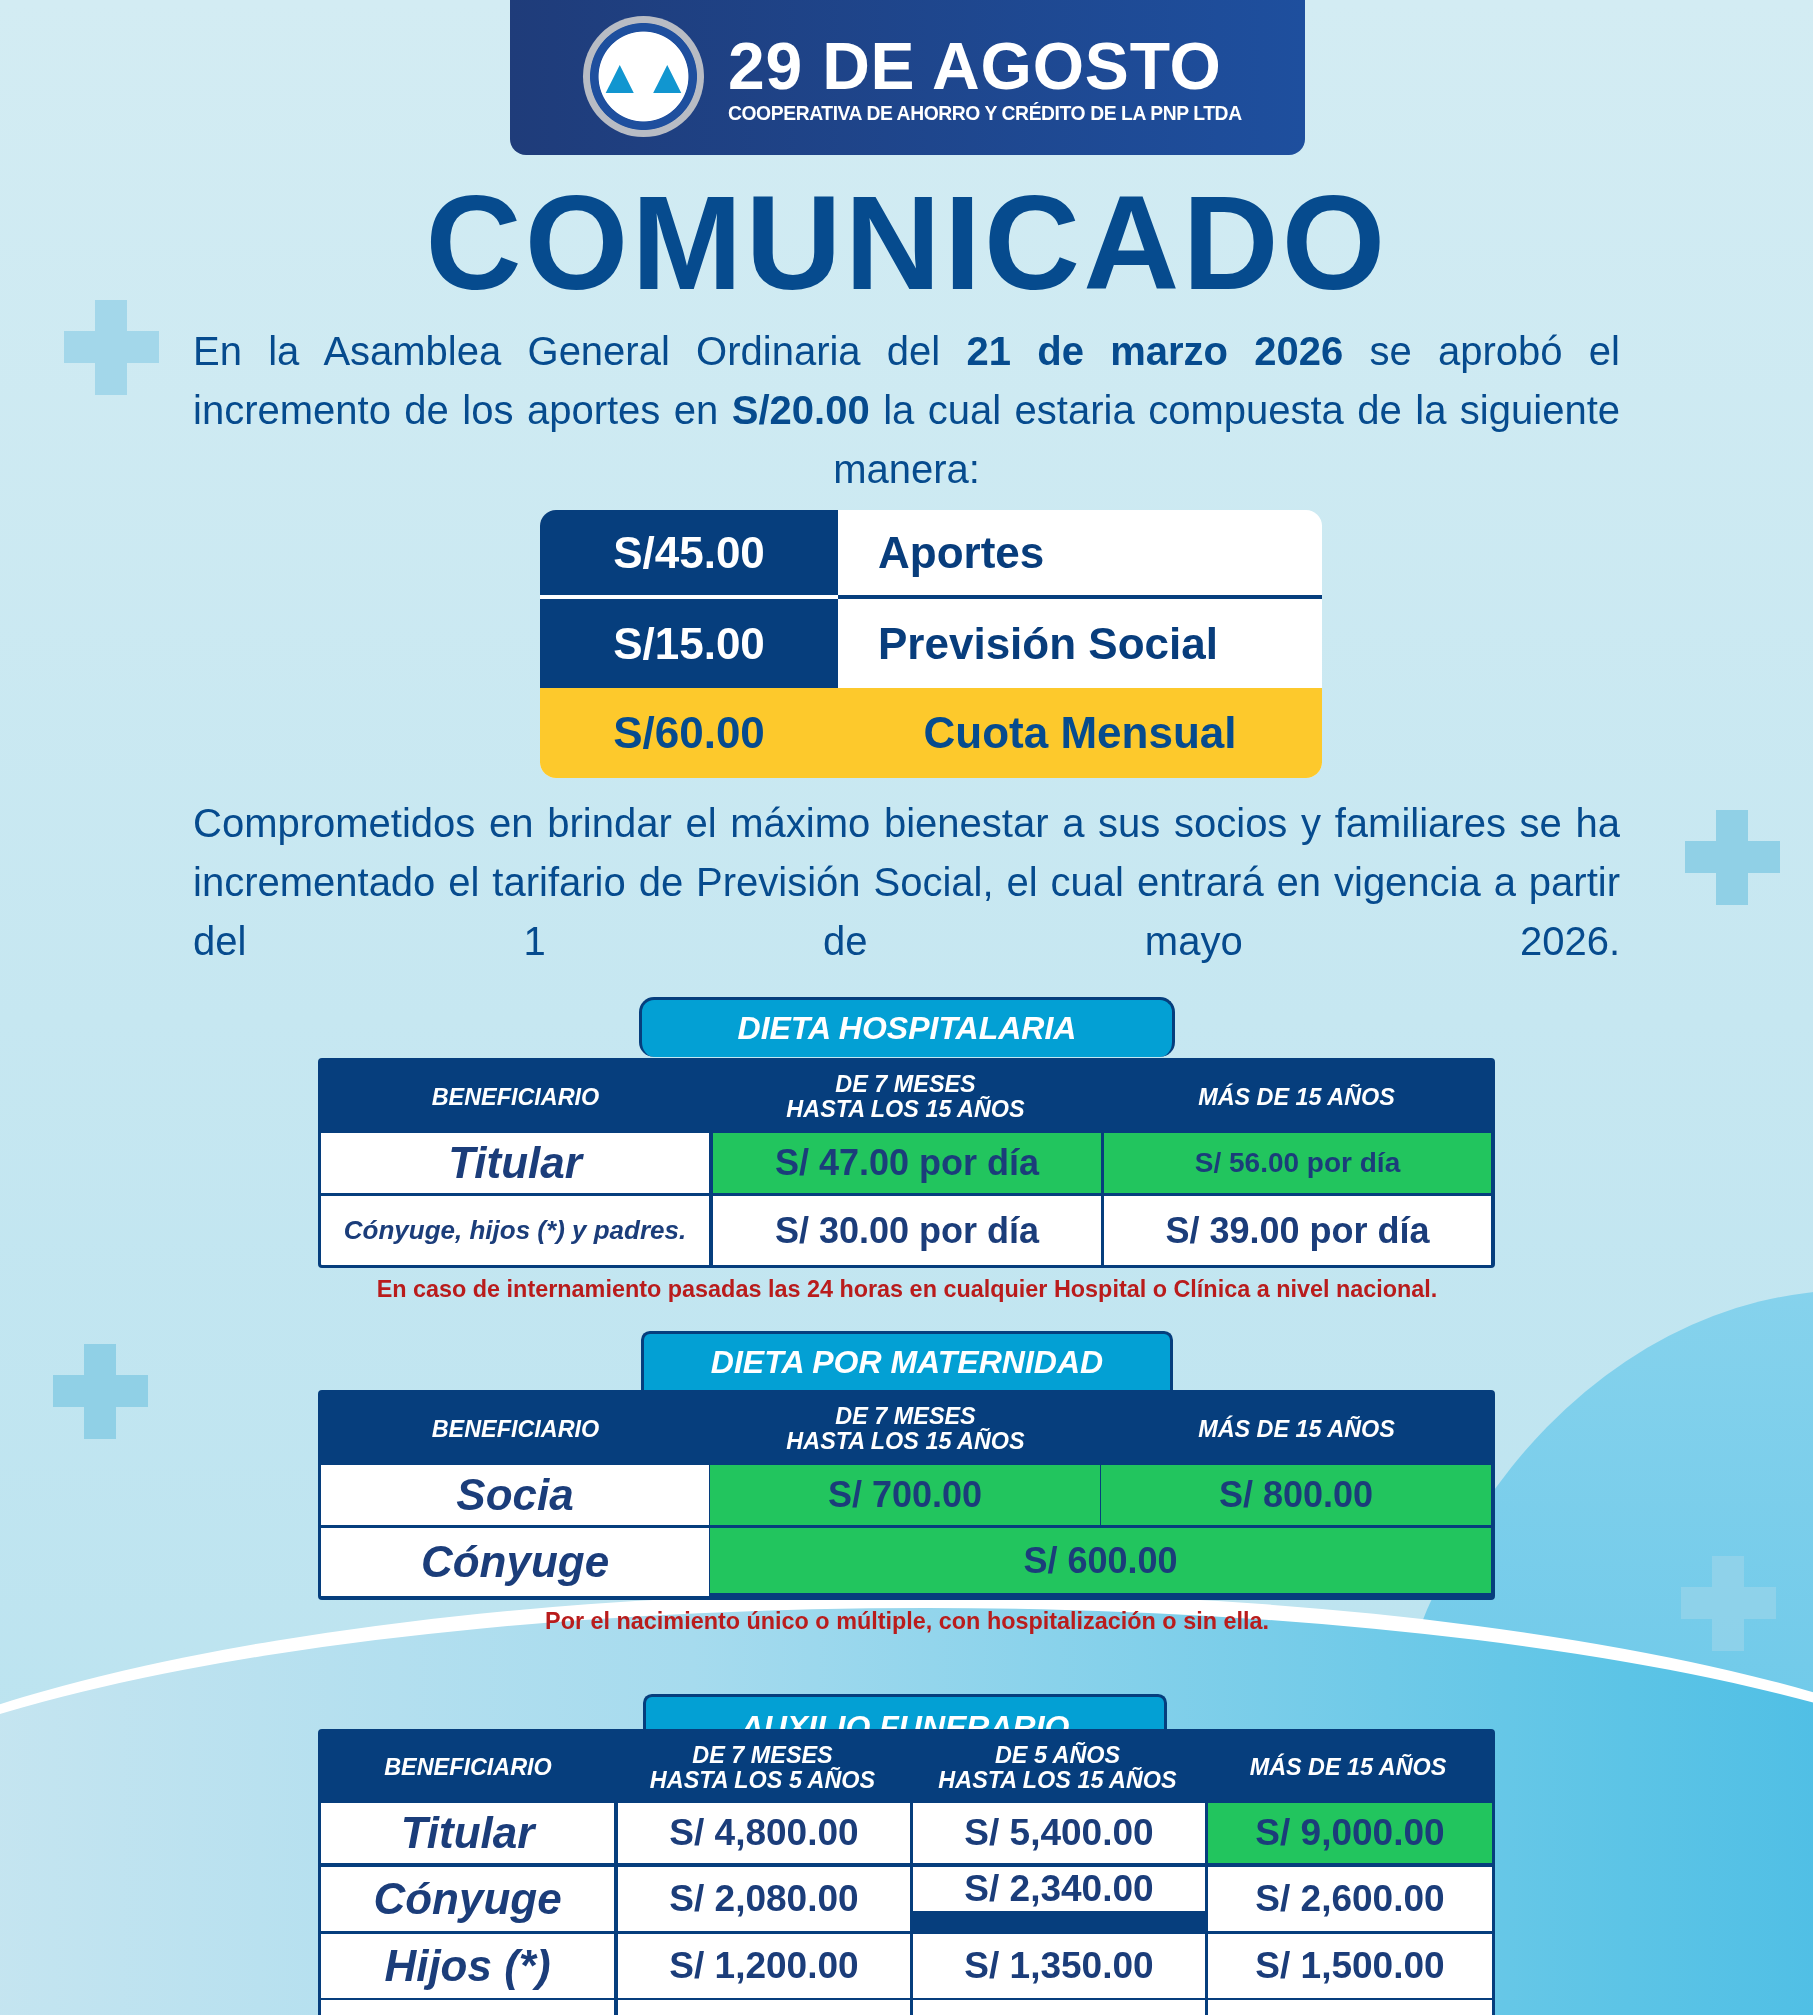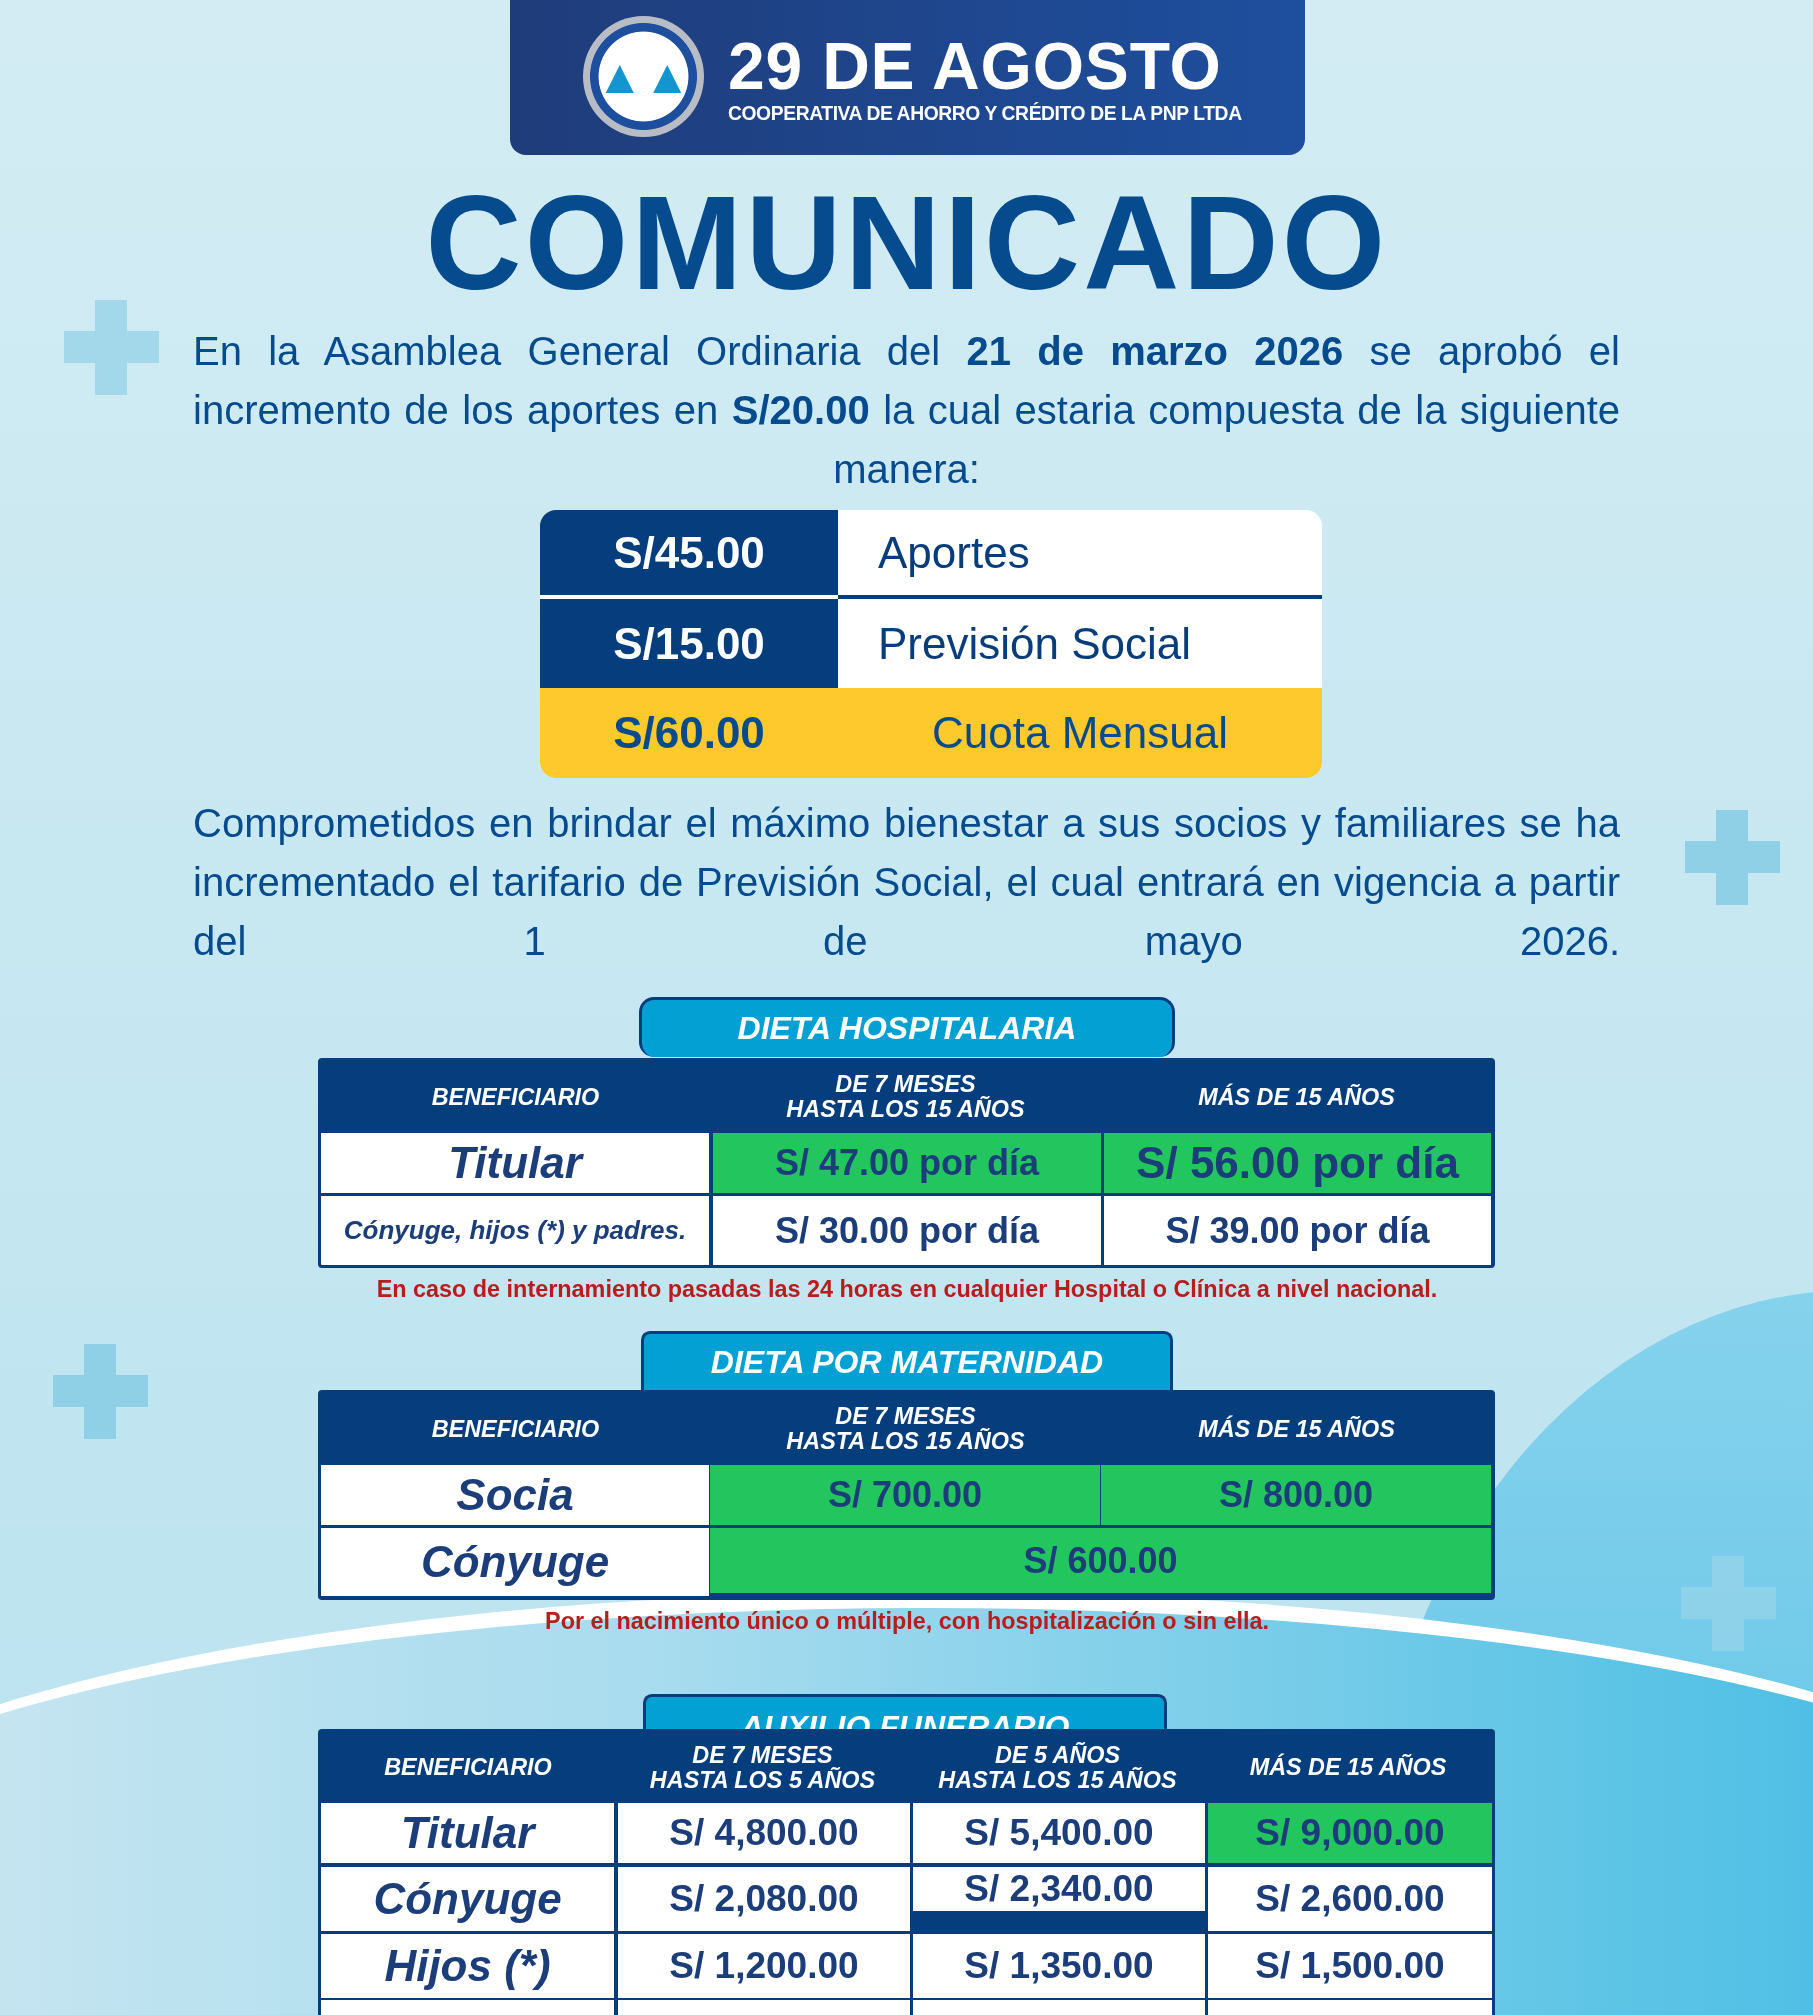--- a/index.html
+++ b/index.html
@@ -63,21 +63,21 @@
   .para2 { top:794px; text-align-last:justify; }
 
   .summary {
     position:absolute; left:540px; top:510px; width:782px; height:268px;
     border-radius:16px; overflow:hidden; background:#fff;
   }
   .srow { position:absolute; left:0; width:100%; display:flex; align-items:center; }
   .srow .amt { width:298px; height:100%; display:flex; align-items:center; justify-content:center;
     font-size:44px; font-weight:700; }
   .srow .lbl { flex:1; height:100%; display:flex; align-items:center; padding-left:40px;
-    font-size:44px; font-weight:400; color:#083d7c; }
+    font-size:44px; font-weight:700; color:#083d7c; }
   .srow.r1 { top:0; height:85px; }
   .srow.r2 { top:89px; height:89px; }
   .srow.r3 { top:178px; height:90px; background:#fdc92c; }
   .srow.r1 .amt, .srow.r2 .amt { background:#063e7d; color:#fff; }
   .srow.r3 .amt, .srow.r3 .lbl { color:#064b8e; }
   .srow.r3 .lbl { justify-content:center; padding-left:0; }
   .sdiv { position:absolute; top:85px; height:4px; }
   .sdiv.a { left:0; width:298px; background:#fff; }
   .sdiv.b { left:298px; width:484px; background:#063e7d; }
 
@@ -162,21 +162,21 @@
 <div class="tab" style="left:639px;top:997px;width:536px;border-radius:15px;">DIETA HOSPITALARIA</div>
 <div class="tbl" style="left:318px;top:1058px;width:1177px;height:210px;">
   <div class="thead" style="height:72px;">
     <div style="width:389px">BENEFICIARIO</div>
     <div style="width:391px;white-space:pre-line">DE 7 MESES
 HASTA LOS 15 AÑOS</div>
     <div style="width:391px">MÁS DE 15 AÑOS</div>
   </div>
   <div class="cell name" style="left:0;top:72px;width:388px;height:60px;font-size:44px">Titular</div>
   <div class="cell y" style="left:392px;top:72px;width:388px;height:60px;font-size:36px">S/ 47.00 por día</div>
-  <div class="cell y" style="left:783px;top:72px;width:387px;height:60px;font-size:44px">S/ 56.00 por día</div>
+  <div class="cell y" style="left:783px;top:72px;width:387px;height:60px;font-size:28px">S/ 56.00 por día</div>
   <div class="cell name" style="left:0;top:135px;width:388px;height:69px;font-size:26px">Cónyuge, hijos (*) y padres.</div>
   <div class="cell" style="left:392px;top:135px;width:388px;height:69px;font-size:36px">S/ 30.00 por día</div>
   <div class="cell" style="left:783px;top:135px;width:387px;height:69px;font-size:36px">S/ 39.00 por día</div>
 </div>
 <div class="note" style="top:1276px;">En caso de internamiento pasadas las 24 horas en cualquier Hospital o Clínica a nivel nacional.</div>
 
 <div class="tab" style="left:641px;top:1331px;width:532px;">DIETA POR MATERNIDAD</div>
 <div class="tbl" style="left:318px;top:1390px;width:1177px;height:210px;">
   <div class="thead" style="height:72px;">
     <div style="width:389px">BENEFICIARIO</div>

